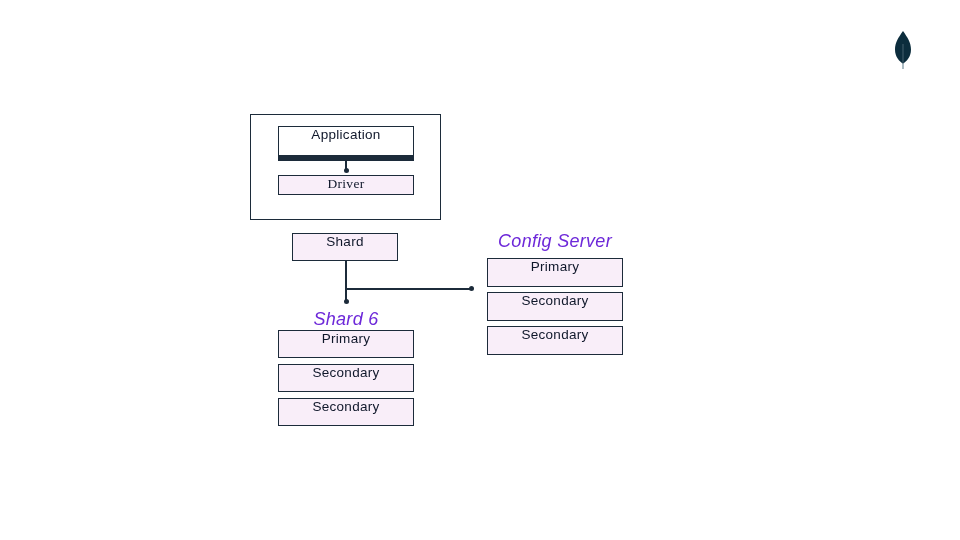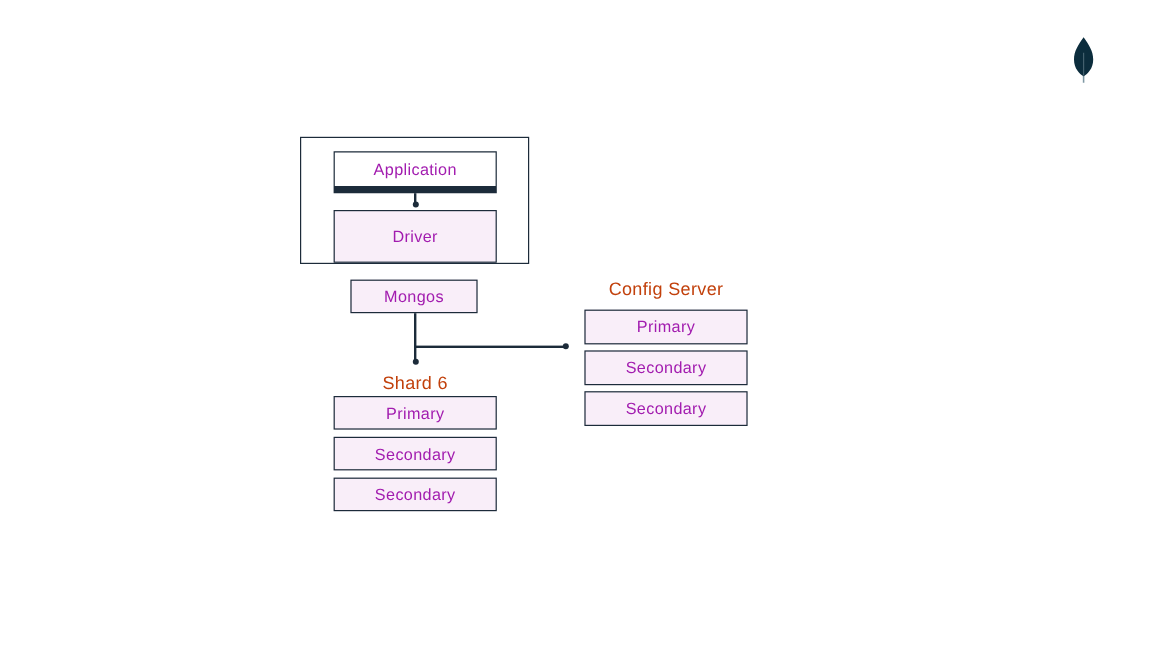--- a/index.html
+++ b/index.html
@@ -18,37 +18,38 @@
   .group-box {
     border: 1.5px solid #1c2b3a;
     background: #ffffff;
   }
 
   
   .node {
     border: 1.5px solid #1c2b3a;
     background: #f9eef9;
     display: flex;
-    align-items: center;
+    align-items: flex-start;
     justify-content: center;
     font-size: 13.5px;
     letter-spacing: 0.3px;
-    color: #a21caf;
+    color: #0f172a;
   }
   .node.white { background: #ffffff; }
   .node.app   { border-bottom: 6px solid #1c2b3a; }
 
   
   .section-label {
     display: flex;
     align-items: center;
     justify-content: center;
-    font-size: 15px;
+    font-size: 18px;
     letter-spacing: 0.3px;
-    color: #c2410c;
+    color: #6d28d9;
+    font-style: italic;
   }
 
   
   .vline { width: 1.5px; background: #1c2b3a; }
   .hline { height: 1.5px; background: #1c2b3a; }
   .dot {
     width: 5px; height: 5px;
     background: #1c2b3a;
     border-radius: 50%;
   }
@@ -68,26 +69,26 @@
 
   <div class="abs group-box" style="left:250px; top:114px; width:191px; height:106px;"></div>
 
   <div class="abs node white app" style="left:278px; top:126px; width:136px; height:35px;">
     <span>Application</span>
   </div>
 
   <div class="abs vline" style="left:345.25px; top:161px; height:8px;"></div>
   <div class="abs dot" style="left:343.5px; top:167.5px;"></div>
 
-  <div class="abs node" style="left:278px; top:175px; width:136px; height:44px;">
+  <div class="abs node" style="left:278px; top:175px; width:136px; height:20px;font-family:Liberation Serif, serif;">
     <span>Driver</span>
   </div>
 
   <div class="abs node" style="left:292px; top:233px; width:106px; height:28px;">
-    <span>Mongos</span>
+    <span>Shard</span>
   </div>
 
   <div class="abs vline" style="left:345.25px; top:261px; height:40px;"></div>
   <div class="abs dot" style="left:343.5px; top:298.5px;"></div>
 
   <div class="abs hline" style="left:346px; top:288px; width:125px;"></div>
   <div class="abs dot" style="left:469px; top:286px;"></div>
 
   <div class="abs section-label" style="left:278px; top:309px; width:136px; height:20px;">Shard 6</div>
 

